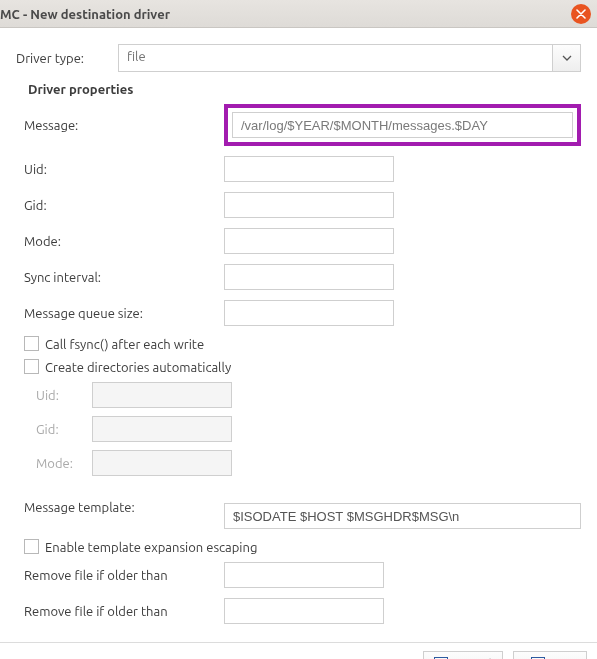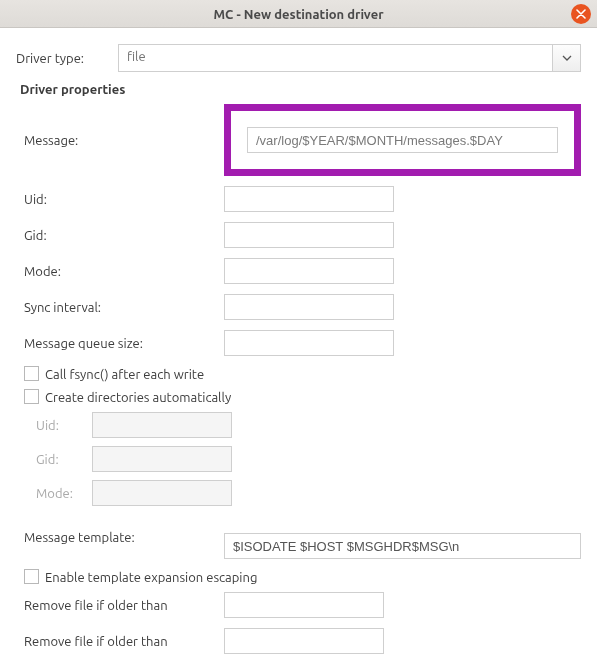--- a/index.html
+++ b/index.html
@@ -12,21 +12,20 @@
     width: 597px;
     height: 659px;
     overflow: hidden;
   }
   .titlebar {
     height: 28px;
     background: linear-gradient(to bottom, #e7e4e0, #dedbd7);
     border-bottom: 1px solid #c9c6c2;
     display: flex;
     align-items: center;
-    justify-content: center;
     position: relative;
   }
   .titlebar .title {
     font-weight: bold;
     color: #4a4a4a;
     font-size: 13px;
   }
   .titlebar .close {
     position: absolute;
     right: 6px;
@@ -93,26 +92,26 @@
     height: 15px;
     border: 1px solid #b8b8b8;
     background: #fff;
     margin-right: 6px;
     display: inline-block;
     vertical-align: middle;
   }
   .section-head {
     font-weight: bold;
     color: #3c3c3c;
-    margin: 6px 0 8px 4px;
+    margin: 6px 0 8px 12px;
   }
   .highlight-input-wrap {
     flex: 1;
-    border: 7px solid #a21caf;
-    padding: 16px;
+    border: 4px solid #a21caf;
+    padding: 4px;
   }
   .highlight-input-wrap .textbox {
     border: 1px solid #cfcfcf;
     width: 100%;
     color: #7a7a7a;
   }
   .indent { padding-left: 8px; }
   .indent2 { padding-left: 12px; }
   .sub-row { display: flex; align-items: center; margin-bottom: 8px; }
   .btnbar {

